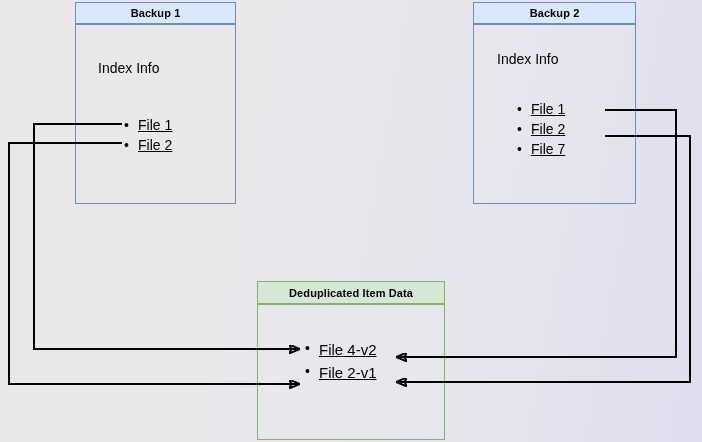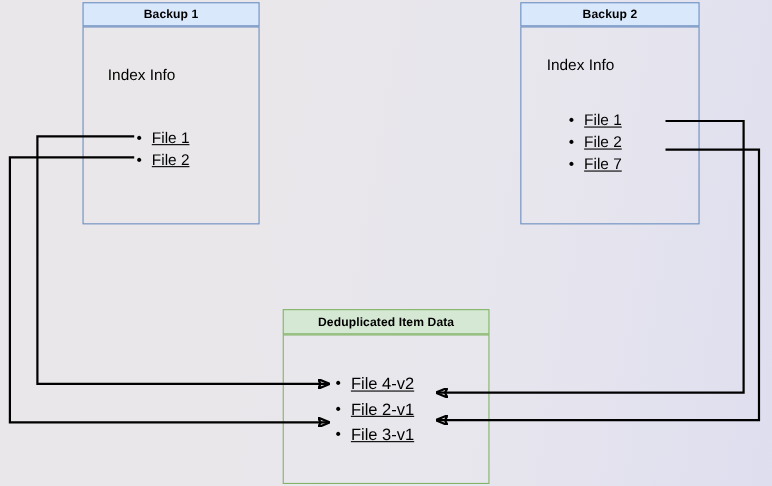--- a/index.html
+++ b/index.html
@@ -119,21 +119,20 @@
     <li>File 7</li>
   </ul>
 
   <div class="box-header green" style="left:257px; top:281px; width:188px; height:23px;">
     <span>Deduplicated Item Data</span>
   </div>
   <div class="box green" style="left:257px; top:304px; width:188px; height:136px;"></div>
   <ul class="file-list big" style="left:305px; top:338px;">
     <li>File 4-v2</li>
     <li>File 2-v1</li>
-    <li>File 3-v1</li>
   </ul>
 
   <svg id="wires" viewBox="0 0 702 442" xmlns="http://www.w3.org/2000/svg">
     <defs>
       <marker id="arrow-right" markerWidth="11" markerHeight="9" refX="10" refY="4.5" orient="auto" markerUnits="userSpaceOnUse">
         <path d="M0,0 L11,4.5 L0,9 L2.5,4.5 Z" fill="#000" stroke="none"></path>
       </marker>
       <marker id="arrow-left" markerWidth="11" markerHeight="9" refX="10" refY="4.5" orient="auto" markerUnits="userSpaceOnUse">
         <path d="M0,0 L11,4.5 L0,9 L2.5,4.5 Z" fill="#000" stroke="none"></path>
       </marker>

